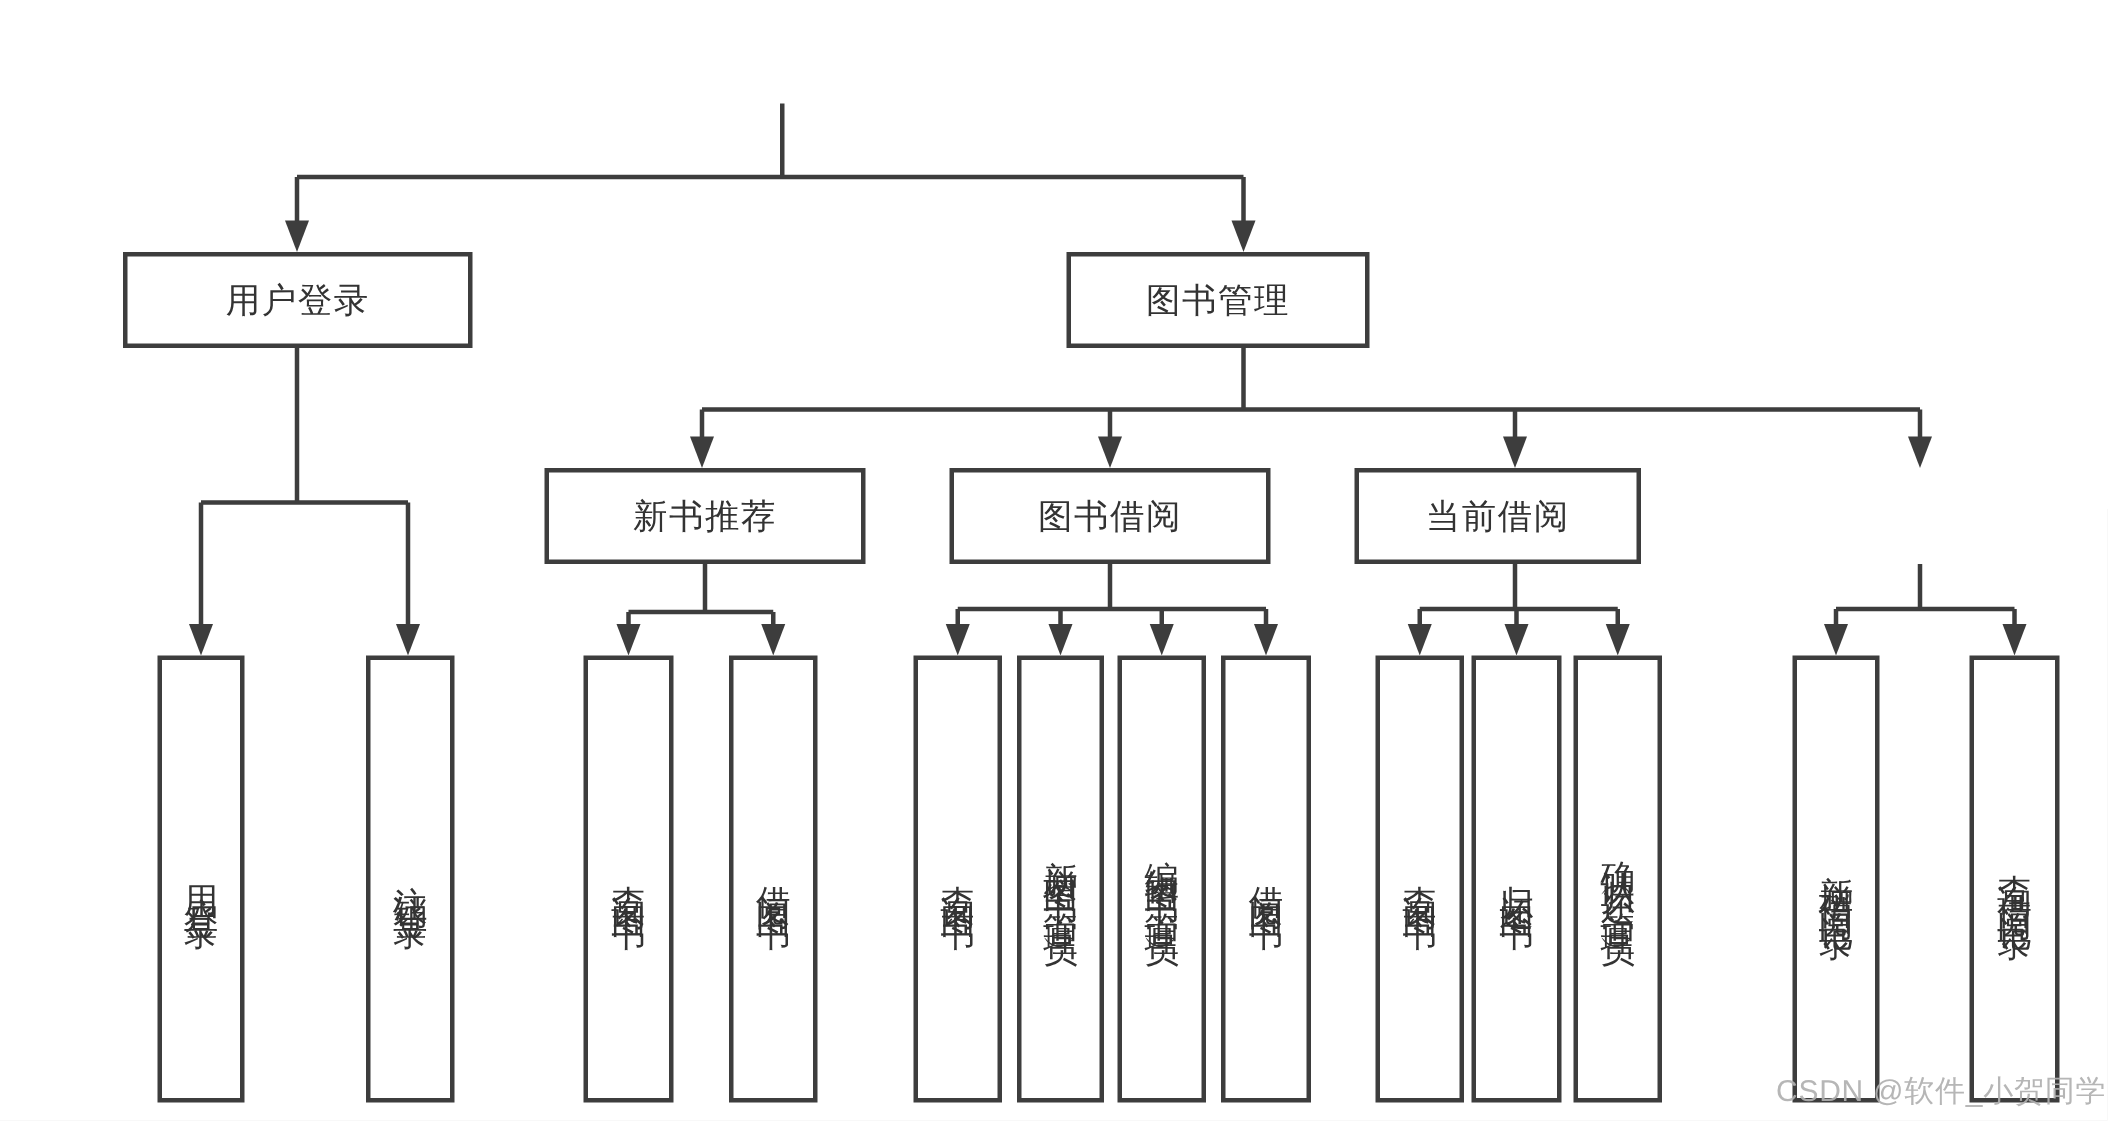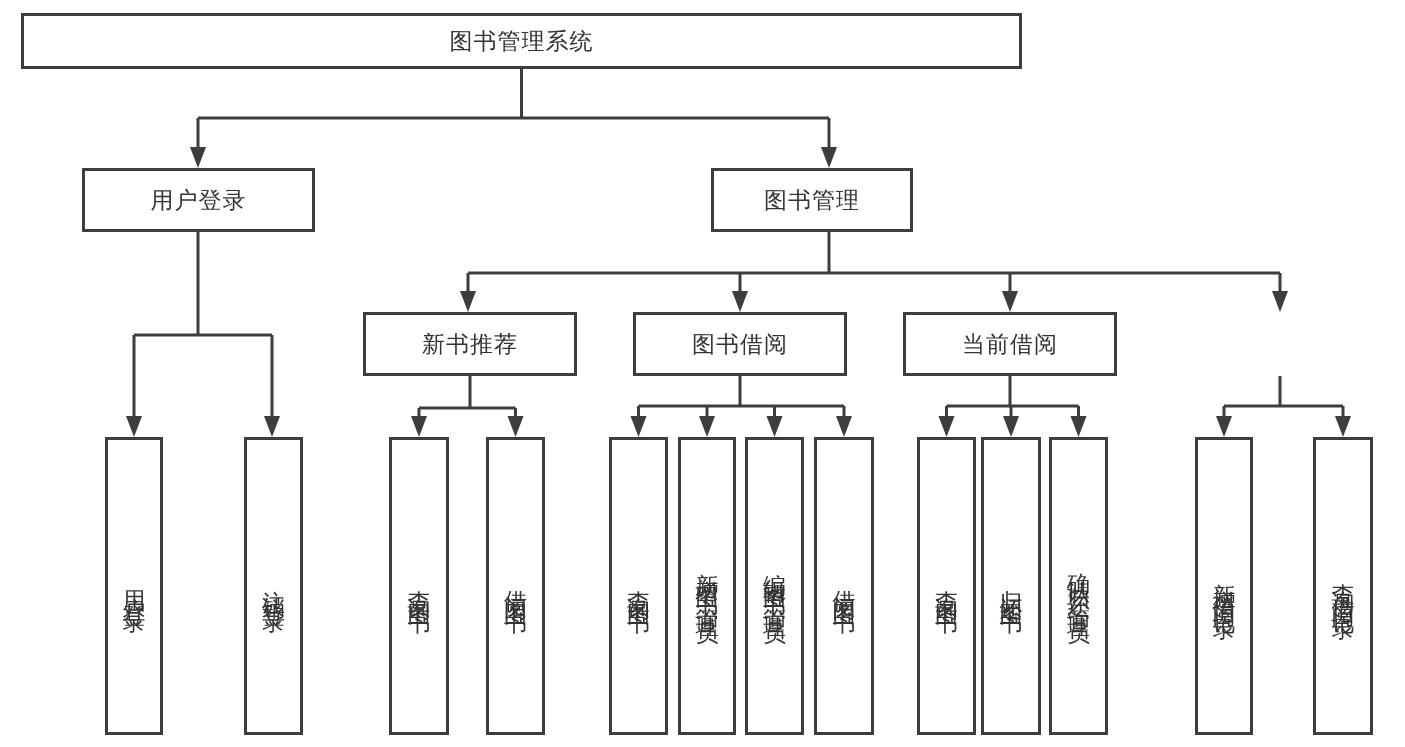--- a/index.html
+++ b/index.html
@@ -94,28 +94,27 @@
       <polygon points="766.5,416 782.5,416 774.5,437"></polygon>
       <polygon points="836,416 852,416 844,437"></polygon>
       <polygon points="938.5,416 954.5,416 946.5,437"></polygon>
       <polygon points="1003,416 1019,416 1011,437"></polygon>
       <polygon points="1070.5,416 1086.5,416 1078.5,437"></polygon>
       <polygon points="1216,416 1232,416 1224,437"></polygon>
       <polygon points="1335,416 1351,416 1343,437"></polygon>
     </g>
   </svg>
 
-  <div class="box" style="left:21px; top:13px; width:1001px; height:56px;">图书管理系统</div>
 
   <div class="box" style="left:82px; top:168px; width:233px; height:64px;">用户登录</div>
   <div class="box" style="left:711px; top:168px; width:202px; height:64px;">图书管理</div>
 
   <div class="box" style="left:363px; top:312px; width:214px; height:64px;">新书推荐</div>
   <div class="box" style="left:633px; top:312px; width:214px; height:64px;">图书借阅</div>
-  <div class="box" style="left:903px; top:312px; width:214px; height:64px;font-family:Liberation Mono, monospace;">当前借阅</div>
+  <div class="box" style="left:903px; top:312px; width:191px; height:64px;font-family:Liberation Mono, monospace;">当前借阅</div>
 
   <div class="box" style="left:105px; top:437px; width:58px; height:298px;">
     <span class="vtext">用户登录</span>
   </div>
   <div class="box" style="left:244px; top:437px; width:59px; height:298px;">
     <span class="vtext">注销登录</span>
   </div>
 
   <div class="box" style="left:389px; top:437px; width:60px; height:298px;">
     <span class="vtext">查询图书</span>
@@ -147,14 +146,15 @@
     <span class="vtext">确认归还（管理员）</span>
   </div>
 
   <div class="box" style="left:1195px; top:437px; width:58px; height:298px;">
     <span class="vtext">新增借阅记录</span>
   </div>
   <div class="box" style="left:1313px; top:437px; width:60px; height:298px;">
     <span class="vtext">查询借阅记录</span>
   </div>
 
+  <div class="watermark">CSDN @软件_小贺同学</div>
 
 </div>
 
 </body></html>

